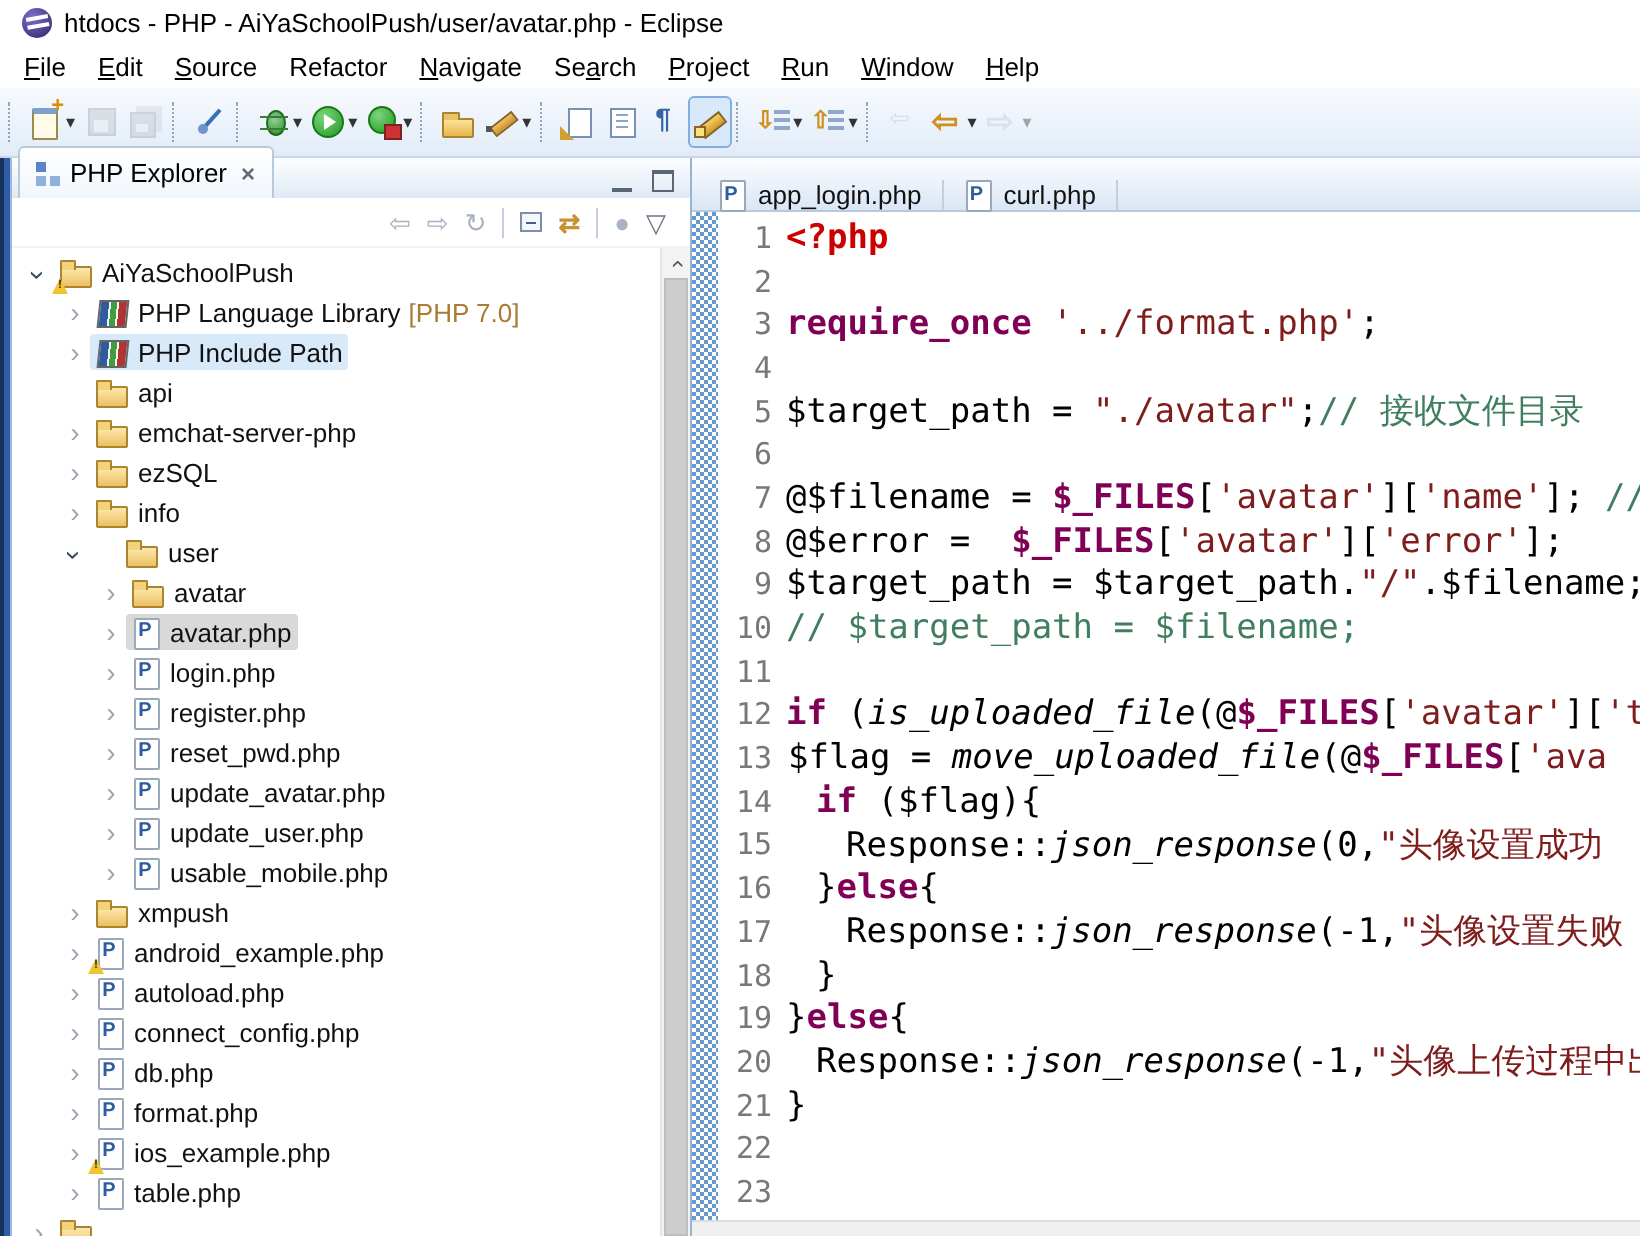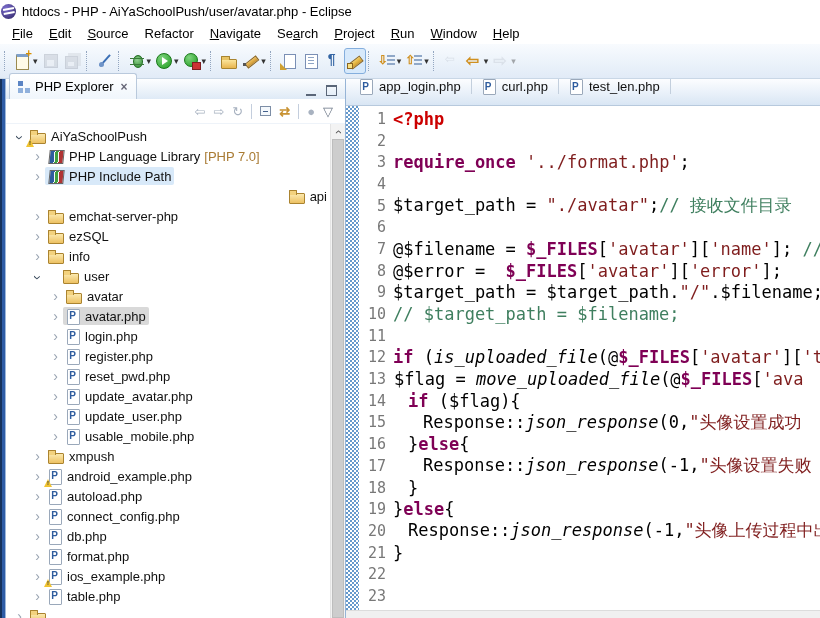--- a/index.html
+++ b/index.html
@@ -1,20 +1,20 @@
 <!DOCTYPE html>
 <html><head>
 <meta charset="utf-8">
 <style>
   html,body{margin:0;padding:0}
   body{width:820px;height:618px;overflow:hidden;background:#fff;font-family:"Liberation Sans",sans-serif;position:relative}
   button{font-family:inherit;cursor:default}
 
   
-  .titlebar{height:22px;display:flex;align-items:center;padding-left:1px;background:#fff;font-size:13px;color:#000}
+  .titlebar{height:22px;display:flex;align-items:center;padding-left:11px;background:#fff;font-size:13px;color:#000}
   .app-icon{width:15px;height:15px;border-radius:50%;margin-right:6px;background:radial-gradient(circle at 35% 30%,#7d6fd0,#2c2260);position:relative;overflow:hidden;flex:none}
   .app-icon::before{content:"";position:absolute;left:2px;right:2px;top:4px;height:2px;background:#fff;box-shadow:0 4px 0 #fff;transform:rotate(-10deg)}
 
   
   .menubar{height:22px;display:flex;align-items:center;font-size:13px;padding-left:4px;background:#fff}
   .menu-item{padding:2px 8px;white-space:nowrap}
   .mn{text-decoration:underline}
 
   
   .toolbar{height:34px;background:linear-gradient(#f8fbfe,#e1ebf7);border-bottom:1px solid #c9d7e6;display:flex;align-items:center;padding:0 2px}
@@ -103,21 +103,21 @@
   .warn{position:absolute;left:-4px;bottom:-3px;width:0;height:0;border-left:4px solid transparent;border-right:4px solid transparent;border-bottom:8px solid #f1c431}
   .warn::after{content:"!";position:absolute;left:-1px;top:1px;font-size:6px;font-weight:bold;color:#333}
 
   .vscroll{width:14px;background:#f3f3f3;display:flex;flex-direction:column;border-left:1px solid #e4e4e4;flex:none}
   .vs-btn{height:15px;display:flex;align-items:center;justify-content:center;color:#555}
   .vs-btn span{display:inline-block;transform:rotate(-90deg);font-size:12px}
   .vs-thumb{flex:1;background:#cdcdcd;border:1px solid #bdbdbd;margin:0 1px}
 
   
   .editor{flex:1;display:flex;flex-direction:column;border-left:1px solid #96b4d6;min-width:0;background:#fff}
-  .ed-tabs{height:26px;background:linear-gradient(#fcfdff,#d9e6f4);border-bottom:1px solid #b7c9dd;display:flex;align-items:flex-start;padding-left:3px;flex:none}
+  .ed-tabs{height:26px;background:linear-gradient(#fcfdff,#d9e6f4);border-bottom:1px solid #b7c9dd;display:flex;align-items:flex-end;padding-left:3px;flex:none}
   .ed-tab{display:flex;align-items:center;padding:0 10px;border-right:1px solid #c3cfdd;font-size:13px;color:#111;white-space:nowrap}
   .ed-tab .t-icon{margin-right:5px}
   .ed-body{flex:1;position:relative;overflow:hidden;padding-top:2px}
   .ruler{position:absolute;left:0;top:0;bottom:0;width:13px;background:repeating-conic-gradient(#6699cc 0% 25%,#ffffff 0% 50%) 0 0/4px 4px}
   .crow{display:flex;height:21.7px;align-items:center;padding-left:13px;font-family:"DejaVu Sans Mono",monospace;font-size:17px;white-space:pre}
   .ln{width:27px;flex:none;text-align:right;padding-right:7px;color:#787878;font-size:15px}
   .cline{flex:none}
   .seg-kw{color:#7f0055;font-weight:bold}
   .seg-str{color:#7f1d1d}
   .seg-com{color:#3f7f5f}
@@ -279,21 +279,21 @@
               <span class="textra"> [PHP 7.0]</span>
             </span>
           </div>
           <div class="trow" style="padding-left: 24px;">
             <span class="chev">›</span>
             <span class="selwrap sel-blue">
               <span class="t-icon t-library"></span>
               <span class="tlbl">PHP Include Path</span>
             </span>
           </div>
-          <div class="trow" style="padding-left: 24px; justify-content: flex-end;">
+          <div class="trow" style="padding-left: 24px;">
             <span class="chev"></span>
             <span class="selwrap">
               <span class="t-icon t-folder"></span>
               <span class="tlbl">api</span>
             </span>
           </div>
           <div class="trow" style="padding-left: 24px;">
             <span class="chev">›</span>
             <span class="selwrap">
               <span class="t-icon t-folder"></span>
@@ -456,24 +456,20 @@
 
   <section class="editor">
     <div class="ed-tabs" id="ed-tabs">
         <div class="ed-tab">
           <span class="t-icon t-php"></span>
           <span class="ed-tab-lbl">app_login.php</span>
         </div>
         <div class="ed-tab">
           <span class="t-icon t-php"></span>
           <span class="ed-tab-lbl">curl.php</span>
-        </div>
-        <div class="ed-tab">
-          <span class="t-icon t-php"></span>
-          <span class="ed-tab-lbl">test_len.php</span>
         </div>
       </div>
     <div class="ed-body">
       <div class="ruler"></div>
       <div id="code">
           <div class="crow"><span class="ln">1</span><span class="cline"><span class="seg-tag">&lt;?php</span></span></div>
           <div class="crow"><span class="ln">2</span><span class="cline"></span></div>
           <div class="crow"><span class="ln">3</span><span class="cline"><span class="seg-kw">require_once</span><span class="seg-pl"> </span><span class="seg-str">'../format.php'</span><span class="seg-pl">;</span></span></div>
           <div class="crow"><span class="ln">4</span><span class="cline"></span></div>
           <div class="crow"><span class="ln">5</span><span class="cline"><span class="seg-pl">$target_path = </span><span class="seg-str">"./avatar"</span><span class="seg-pl">;</span><span class="seg-com">// 接收文件目录</span></span></div>

